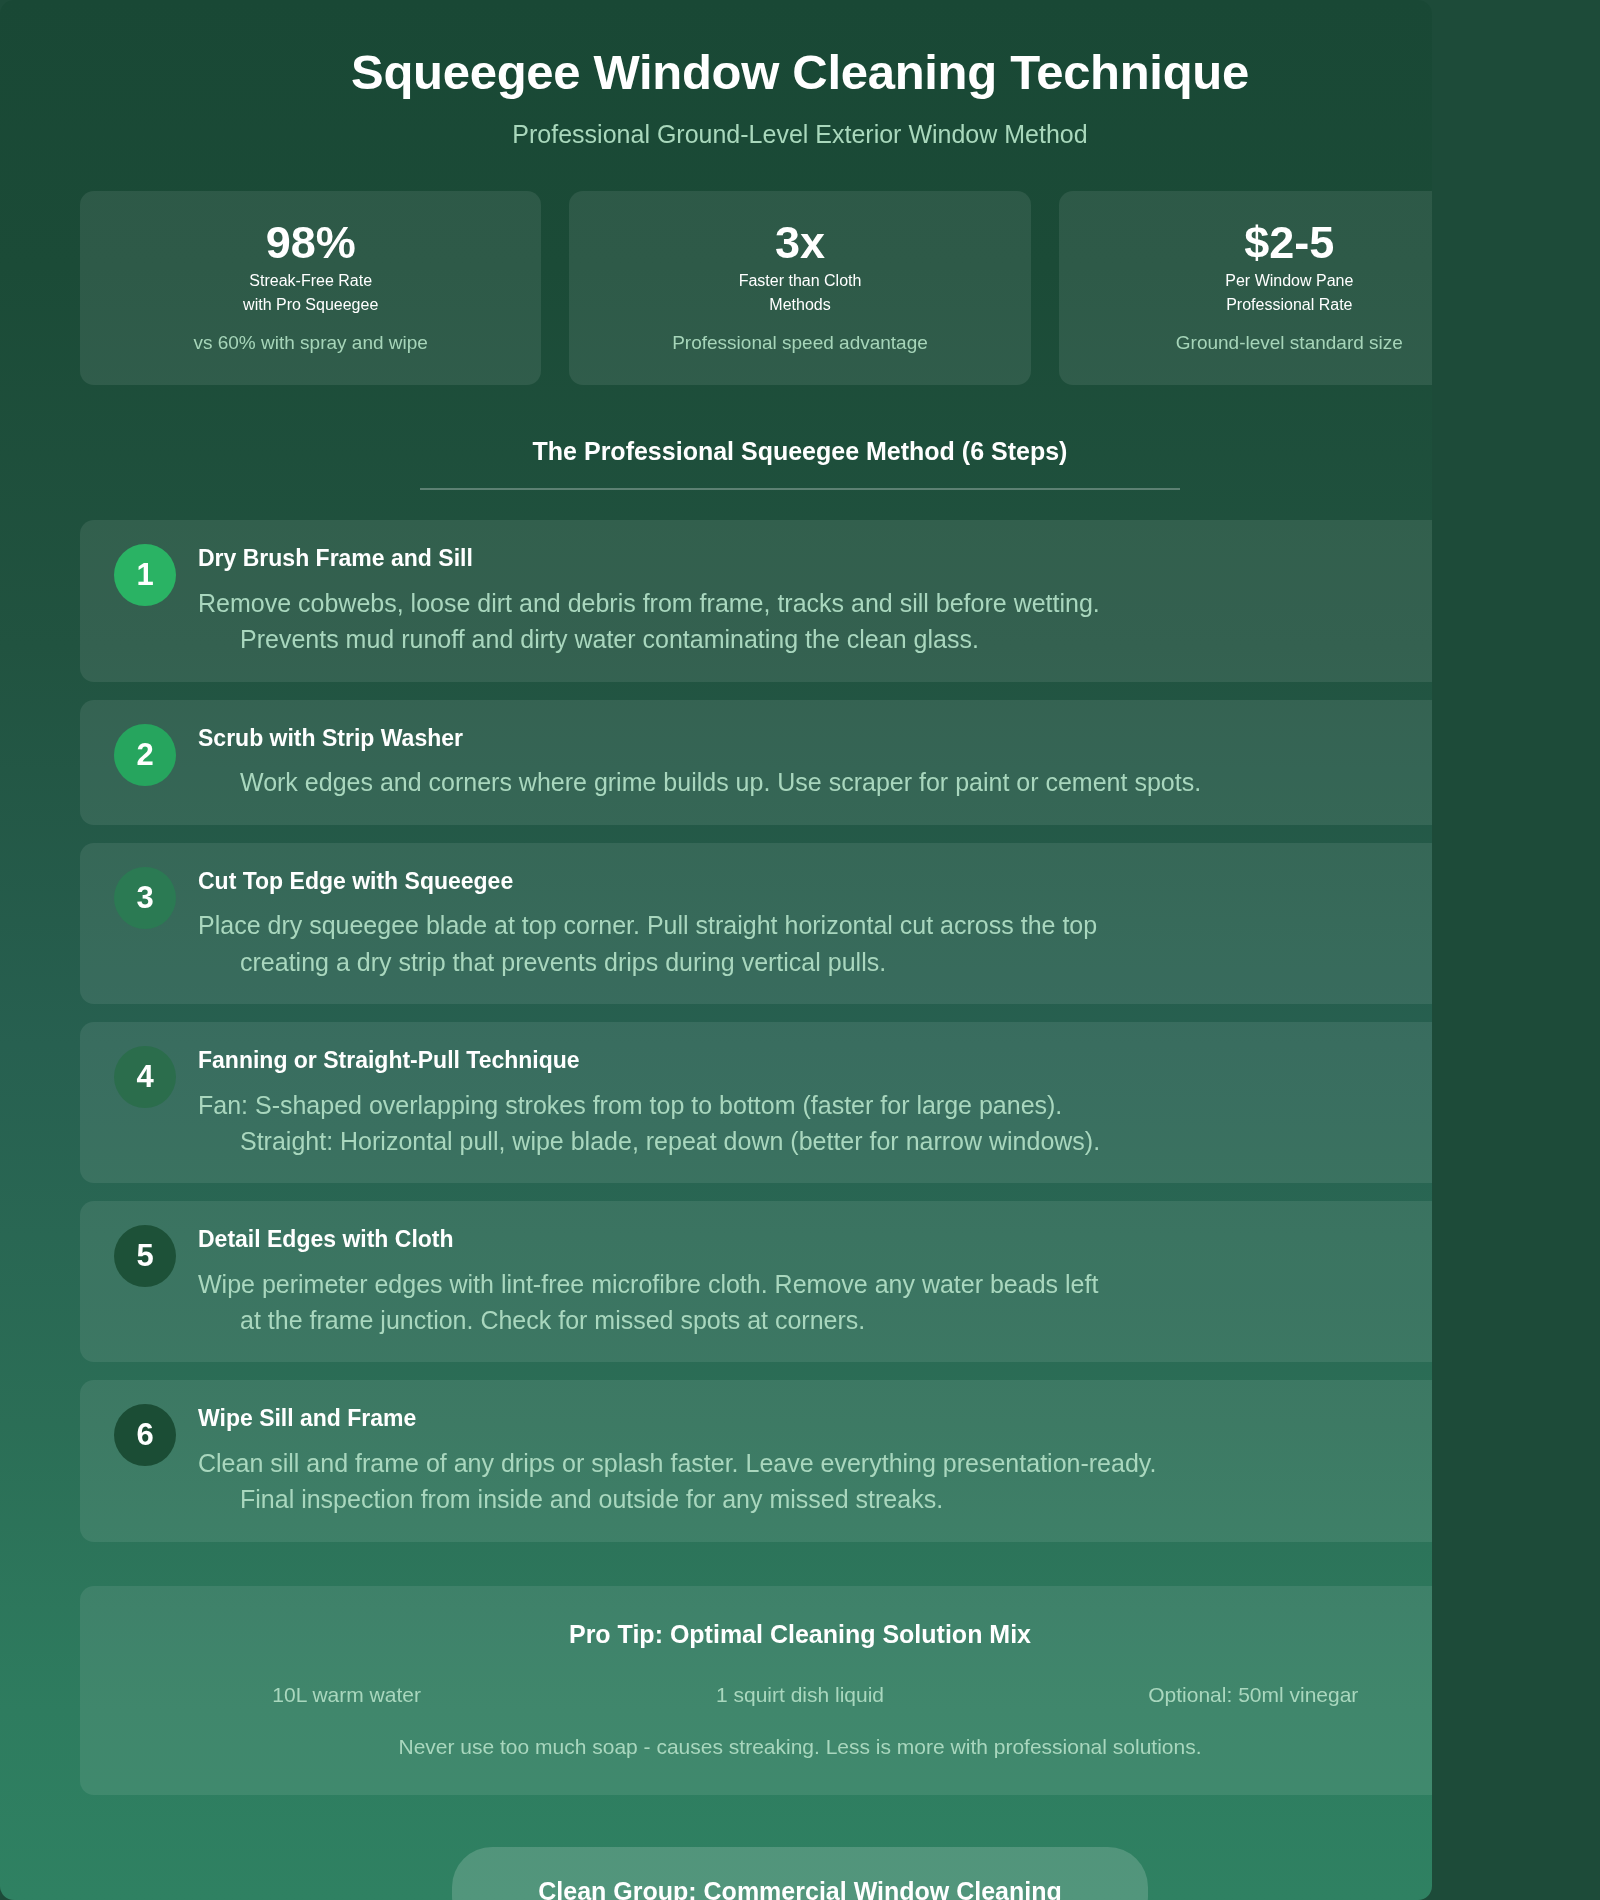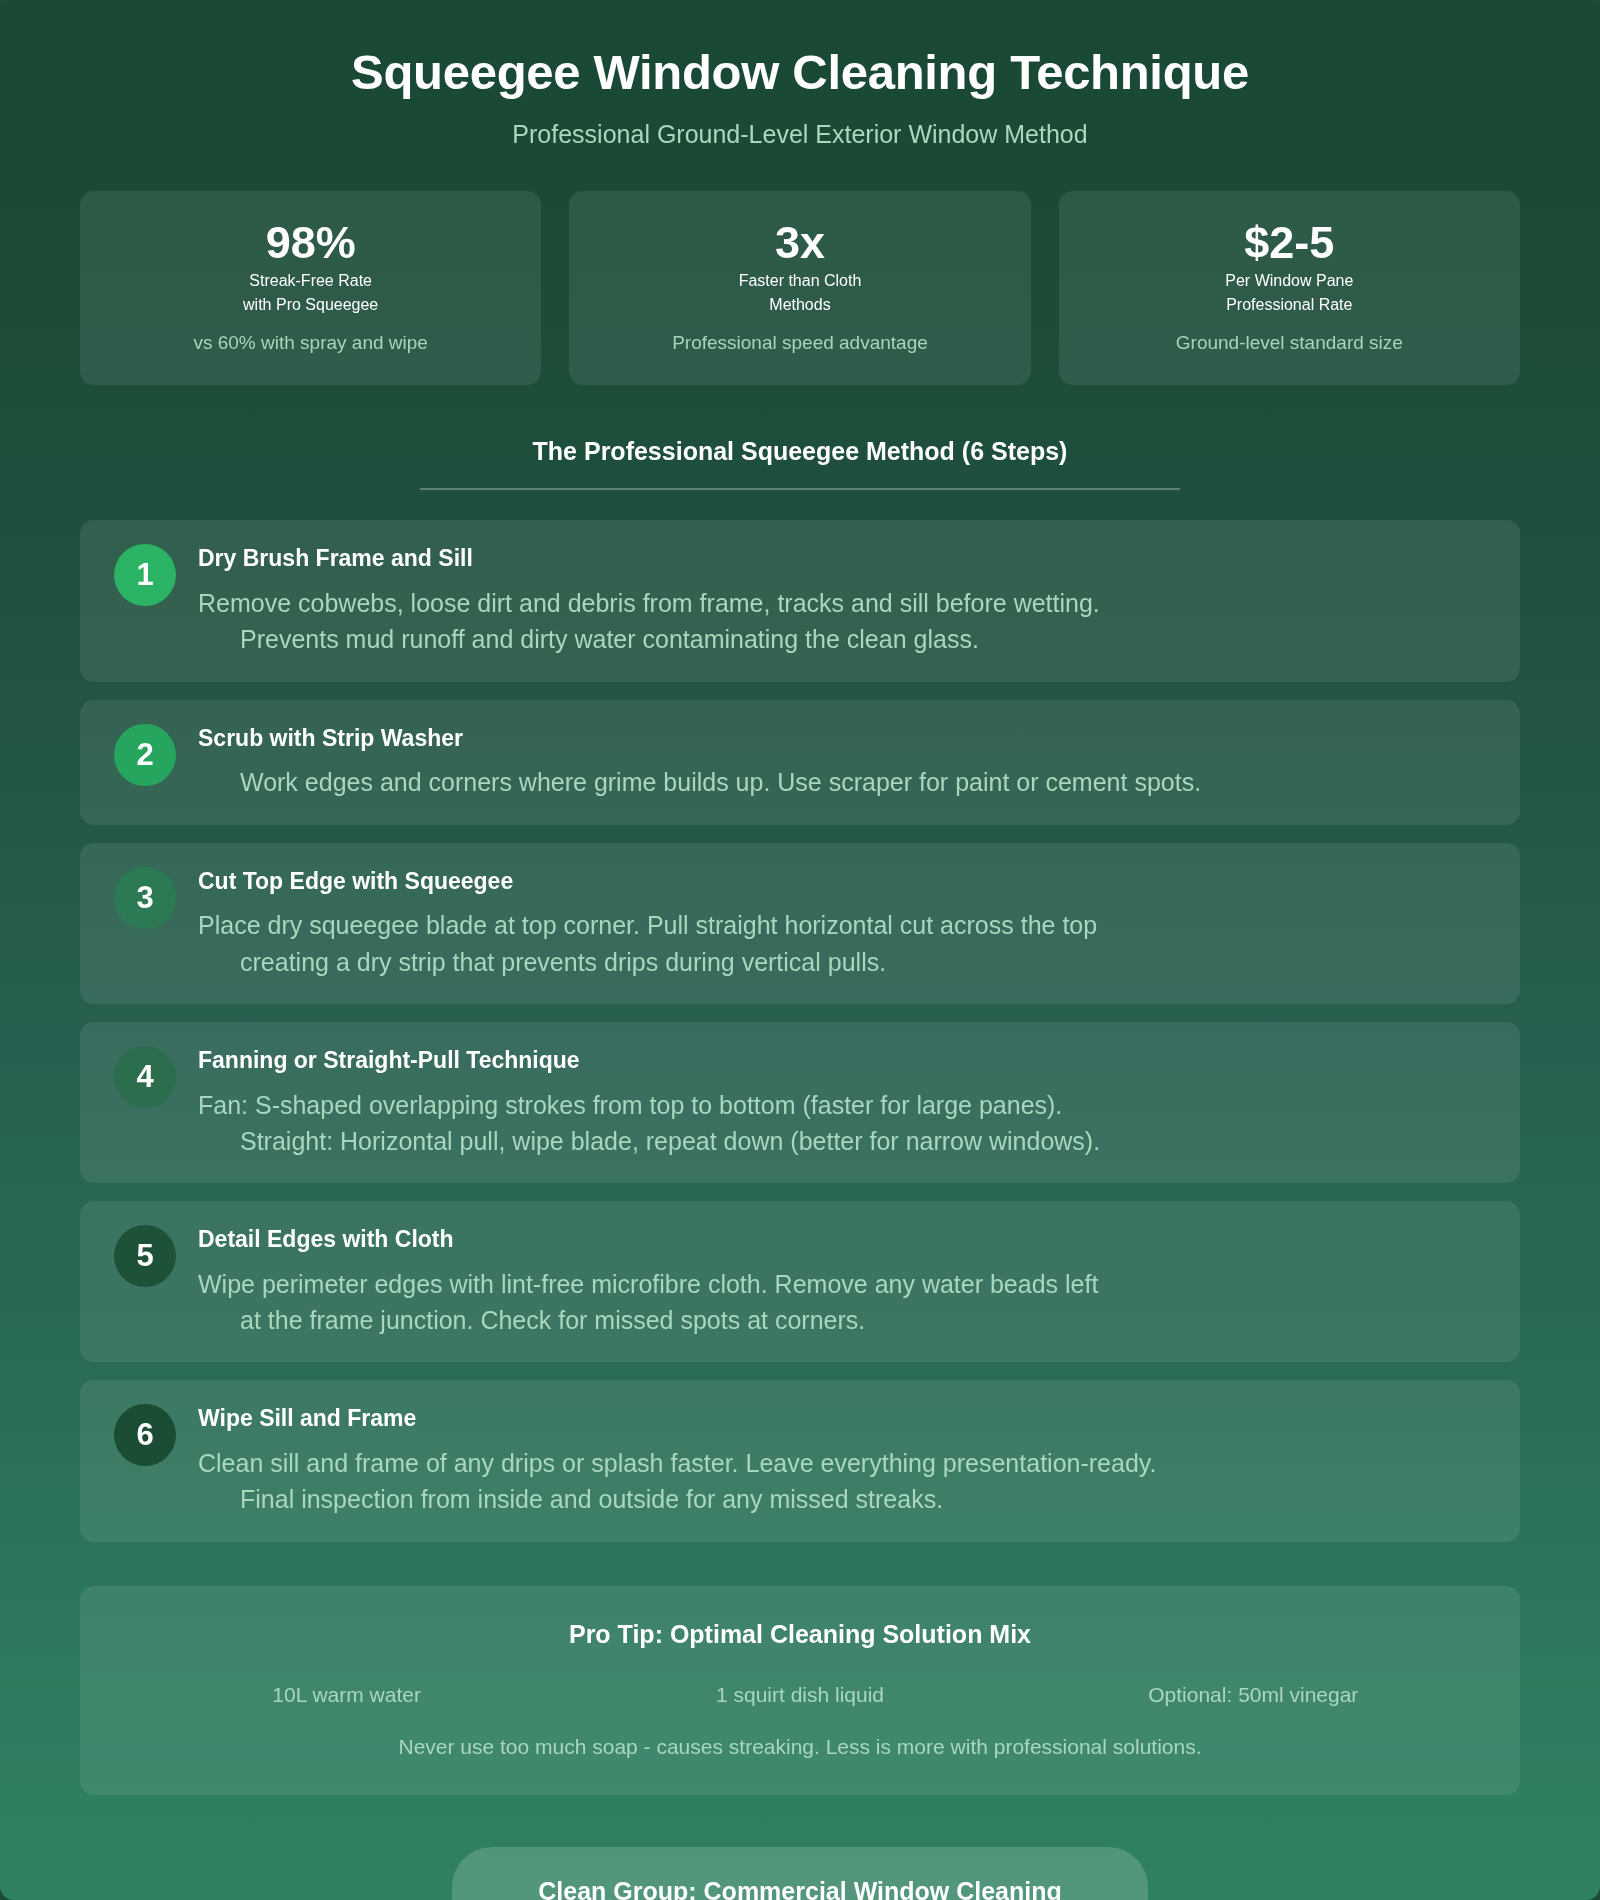--- a/index.html
+++ b/index.html
@@ -4,21 +4,21 @@
 <style>
   * { margin:0; padding:0; box-sizing:border-box; }
   html, body { width:1600px; height:1900px; }
   body {
     font-family:"Liberation Sans", sans-serif;
     background:#1d4b39;
     overflow:hidden;
   }
   .page {
     position:relative;
-    width:1600px; height:1900px;
+    width:1432px; height:1900px;
     background:linear-gradient(180deg,
        #194835 0%,
        #1b4b37 14%,
        #215340 34%,
        #276050 55%,
        #2b6e56 75%,
        #2e7c5f 90%,
        #2f8162 100%);
     border-radius:14px;
     overflow:hidden;
@@ -30,21 +30,21 @@
   .hdr h1 {
     font-size:49px; font-weight:bold; color:#ffffff;
     letter-spacing:-0.3px; line-height:1.1;
   }
   .hdr .sub {
     margin-top:20px;
     font-size:25px; color:#a9d8bc; font-weight:normal;
   }
 
   
-  .stats { display:flex; gap:28px; margin-top:42px; }
+  .stats { display:flex; gap:28px; margin-top:42px;justify-content:flex-end; }
   .stat {
     flex:1;
     background:rgba(255,255,255,0.085);
     border-radius:14px;
     padding:26px 18px 30px;
     text-align:center;
   }
   .stat .big {
     font-size:45px; font-weight:bold; color:#ffffff; line-height:1.15;
   }

